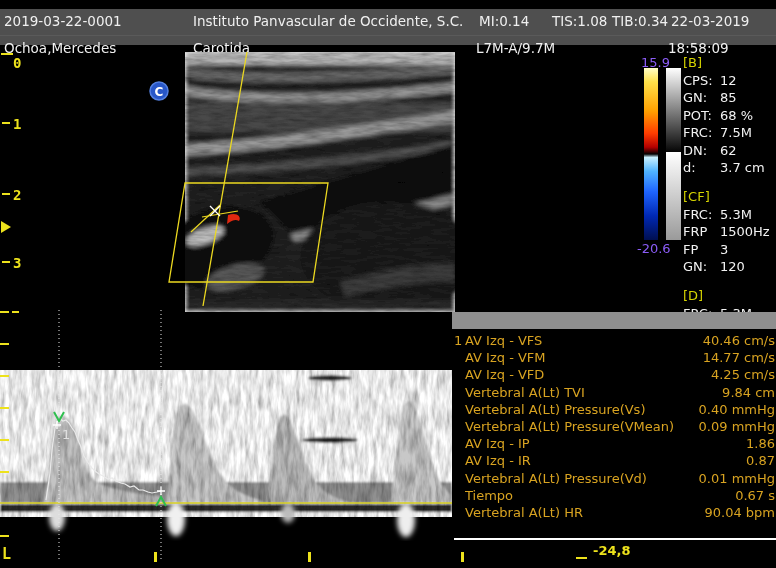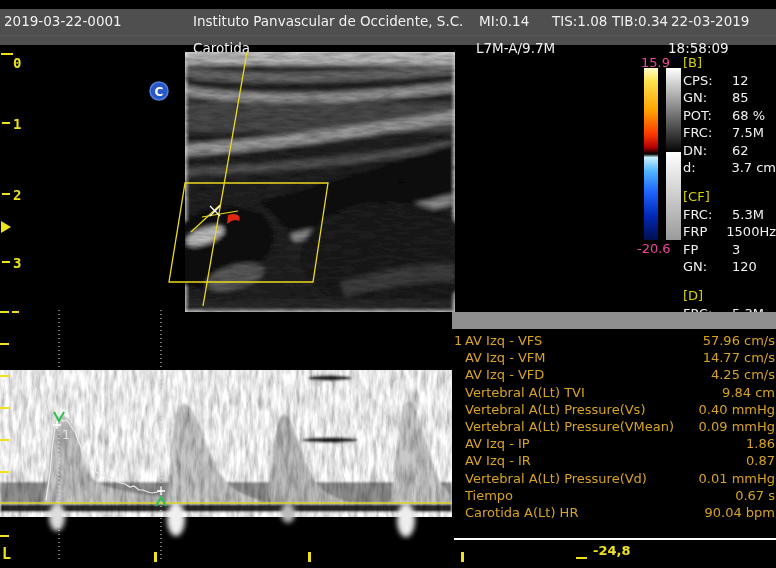--- a/index.html
+++ b/index.html
@@ -19,24 +19,24 @@
   #focus-tri{position:absolute;left:1px;top:221px;width:0;height:0;
              border-top:6px solid transparent;border-bottom:6px solid transparent;
              border-left:10px solid #ede21c;}
 
   
   #cbar{position:absolute;left:644px;top:68px;width:14px;height:172px;
         background:linear-gradient(#ffffc8 0%,#ffe14a 8%,#ffa000 25%,#ff3c00 38%,#b40000 46%,
                    #320000 49%,#000 50%,#c8f0ff 52%,#50b4ff 60%,#1e64ff 72%,#0028b4 86%,#000f50 100%);}
   #gbar1{position:absolute;left:666px;top:68px;width:15px;height:84px;background:linear-gradient(#fff,#050505);}
   #gbar2{position:absolute;left:666px;top:152px;width:15px;height:88px;background:linear-gradient(#fff,#9a9a9a);}
-  .scale-num{position:absolute;font-size:13px;color:#ec4899;white-space:nowrap;}
+  .scale-num{position:absolute;font-size:13px;color:#8b5cf6;white-space:nowrap;}
   .pblock{position:absolute;left:683px;width:93px;font-size:13px;line-height:17.5px;white-space:nowrap;}
   .p-title{color:#d6d400;}
-  .p-row{display:flex;gap:12px;}
+  .p-row{display:flex;}
   .p-l{width:37px;color:#f2f2f2;}
   .p-v{color:#f2f2f2;}
 
   
   #results{position:absolute;left:452px;top:310px;width:324px;height:232px;z-index:5;}
   #r-graybar{position:absolute;left:0;top:2px;width:324px;height:17px;background:#8f8f8f;}
   #r-rows{position:absolute;left:2px;top:22px;width:321px;background:#000;}
   .r-row{display:flex;height:17.2px;line-height:17.2px;font-size:13px;color:#d8a321;white-space:nowrap;}
   .r-idx{width:11px;}
   .r-lab{flex:1;overflow:hidden;}
@@ -56,20 +56,21 @@
 <div id="infobar">
   <div class="ib-row" id="ib-r1">
     <span style="left:4px">2019-03-22-0001</span>
     <span style="left:193px">Instituto Panvascular de Occidente, S.C.</span>
     <span style="left:479px">MI:0.14</span>
     <span style="left:552px">TIS:1.08</span>
     <span style="left:612px">TIB:0.34</span>
     <span style="left:671px">22-03-2019</span>
   </div>
   <div class="ib-row" id="ib-r2">
+    <span style="left:4px">Ochoa,Mercedes</span>
     <span style="left:193px">Carotida</span>
     <span style="left:476px">L7M-A/9.7M</span>
     <span style="left:668px">18:58:09</span>
   </div>
 </div>
 
 <div class="ddash" style="left:1px;top:53px;width:12px"></div>
 <span class="dnum" style="top:55px">0</span>
 <div class="ddash" style="left:2px;top:122px;width:8px"></div>
 <span class="dnum" style="top:116px">1</span>
@@ -262,21 +263,21 @@
     <path d="M157,181 L165,181 M161,177 L161,185" stroke="#ffffff" stroke-width="1.3"></path>
   </g>
 </svg>
 
 <div id="results">
   <div id="r-graybar"></div>
   <div id="r-rows">
     <div class="r-row">
         <span class="r-idx">1</span>
         <span class="r-lab">AV Izq - VFS</span>
-        <span class="r-val">57.96 cm/s</span>
+        <span class="r-val">40.46 cm/s</span>
       </div>
     <div class="r-row">
         <span class="r-idx"></span>
         <span class="r-lab">AV Izq - VFM</span>
         <span class="r-val">14.77 cm/s</span>
       </div>
     <div class="r-row">
         <span class="r-idx"></span>
         <span class="r-lab">AV Izq - VFD</span>
         <span class="r-val">4.25 cm/s</span>
@@ -311,21 +312,21 @@
         <span class="r-lab">Vertebral A(Lt) Pressure(Vd)</span>
         <span class="r-val">0.01 mmHg</span>
       </div>
     <div class="r-row">
         <span class="r-idx"></span>
         <span class="r-lab">Tiempo</span>
         <span class="r-val">0.67 s</span>
       </div>
     <div class="r-row">
         <span class="r-idx"></span>
-        <span class="r-lab">Carotida A(Lt) HR</span>
+        <span class="r-lab">Vertebral A(Lt) HR</span>
         <span class="r-val">90.04 bpm</span>
       </div>
   </div>
   <div id="r-line"></div>
 </div>
 
 <span id="l-label">L</span>
 <div id="neg-dash"></div>
 <span id="neg-val">-24,8</span>
 

